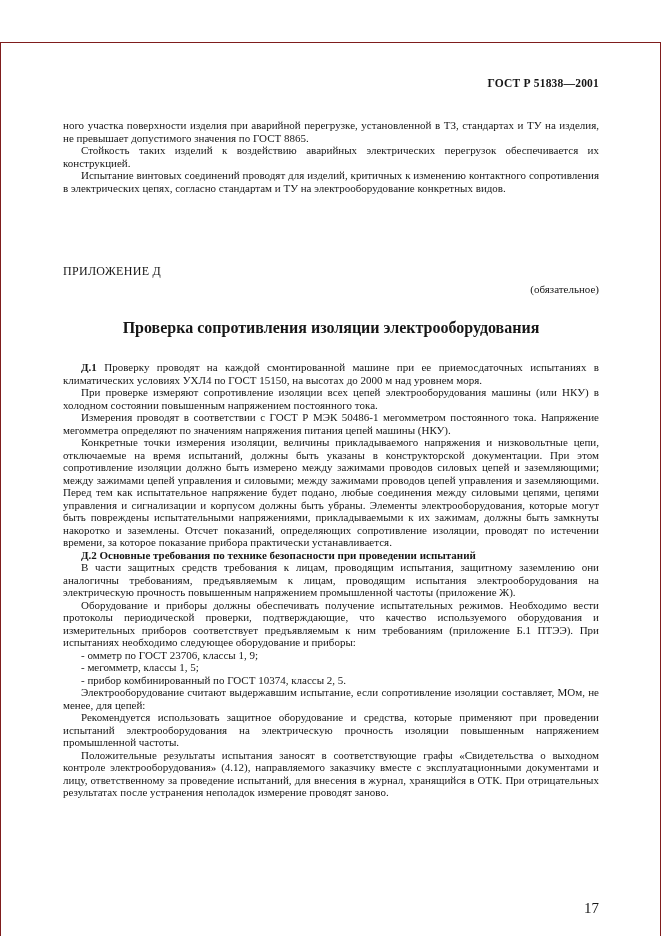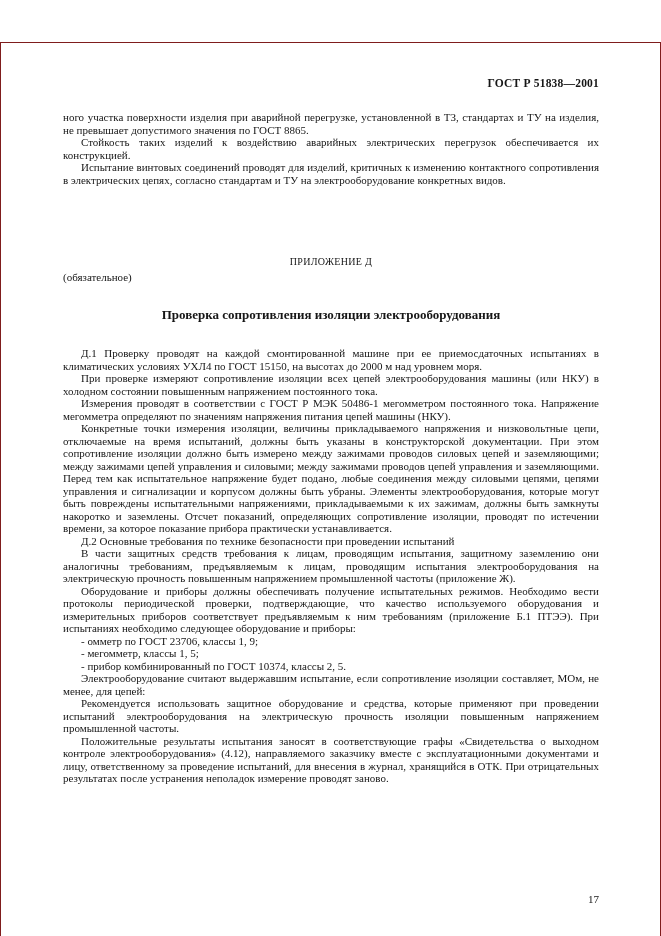--- a/index.html
+++ b/index.html
@@ -24,58 +24,58 @@
     top: 34px;
     right: 61px;
     font-size: 11.5px;
     font-weight: bold;
     letter-spacing: 0.2px;
   }
   .content {
     position: absolute;
     left: 62px;
     right: 61px;
-    top: 68px;
+    top: 76px;
   }
   .para {
     margin: 0;
     font-size: 11px;
     line-height: 12.5px;
     text-align: justify;
     text-indent: 18px;
   }
   .para.noindent {
     text-indent: 0;
   }
   .bold {
-    font-weight: normal;
+    font-weight: bold;
   }
   .appendix-label {
     margin-top: 70px;
-    text-align: center;
-    font-size: 10px;
+    text-align: left;
+    font-size: 12px;
     letter-spacing: 0.3px;
   }
   .appendix-kind {
     margin-top: 4px;
-    text-align: left;
+    text-align: right;
     font-size: 11px;
   }
   .appendix-title {
     margin-top: 24px;
     margin-bottom: 24px;
     text-align: center;
-    font-size: 13px;
+    font-size: 16px;
     font-weight: bold;
   }
   .page-number {
     position: absolute;
     right: 61px;
-    bottom: 72px;
-    font-size: 11px;
+    bottom: 60px;
+    font-size: 15px;
   }
 </style>
 </head>
 <body>
 
 <div class="page">
 
   <div class="doc-header">ГОСТ Р 51838—2001</div>
 
   <div class="content">

